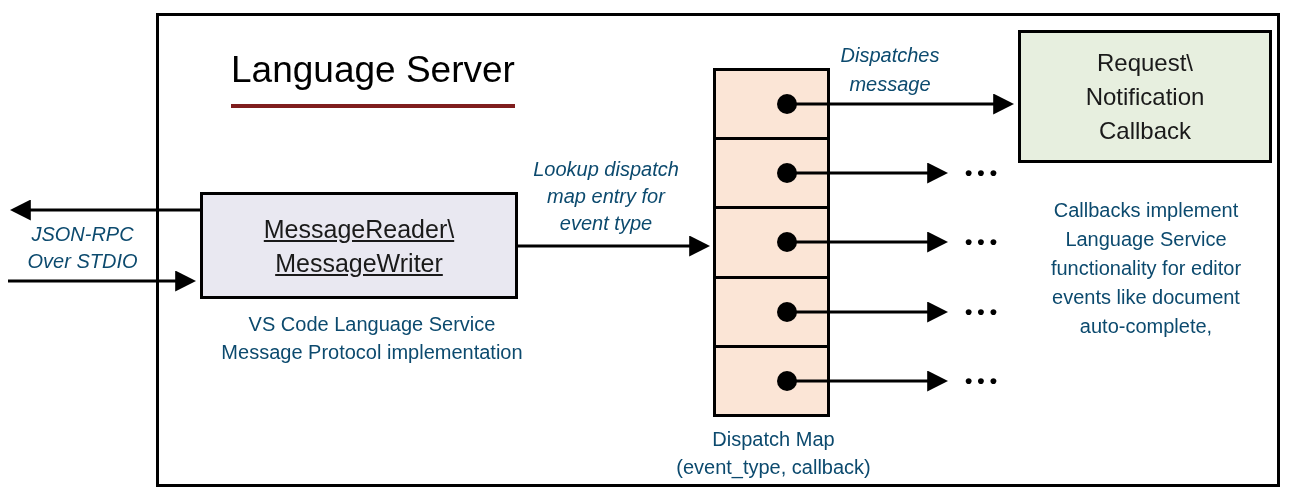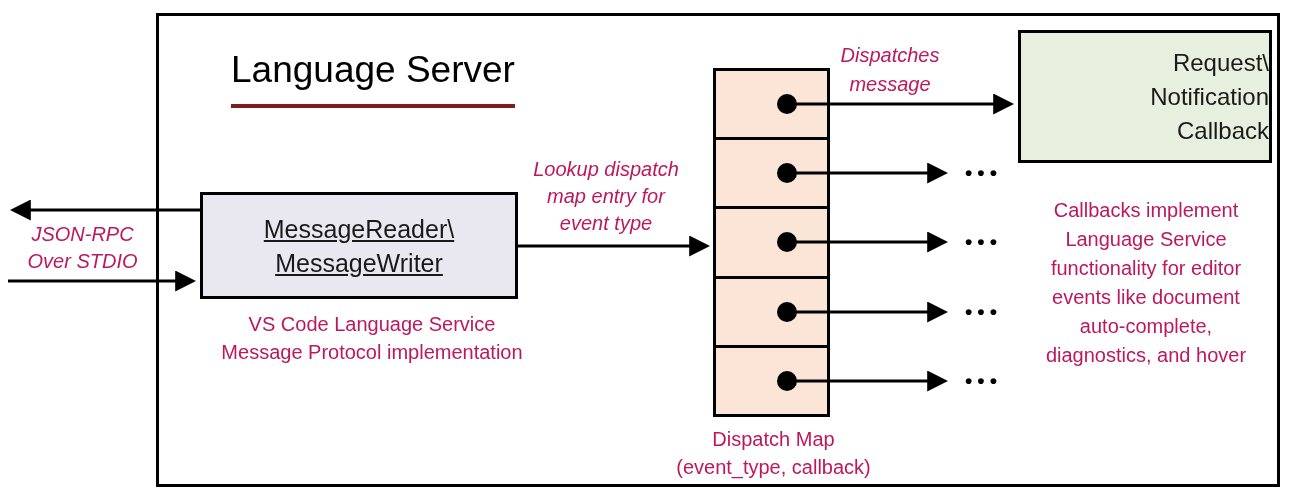--- a/index.html
+++ b/index.html
@@ -15,30 +15,30 @@
     position:absolute;left:231px;top:50px;z-index:6;
     font-size:37px;font-weight:400;color:#000;
     border-bottom:4px solid #7f1d1d;padding-bottom:13px;line-height:1.1;
   }
   .node{
     position:absolute;z-index:2;border:3px solid #000;
     display:flex;flex-direction:column;align-items:center;justify-content:center;
     text-align:center;color:#1a1a1a;
   }
   .reader-box{left:200px;top:192px;width:312px;height:101px;background:#E9E8F1;font-size:25px;line-height:34px;text-decoration:underline;}
-  .callback-box{left:1018px;top:30px;width:248px;height:127px;background:#E7EFDF;font-size:24px;line-height:34px;align-items:flex-end;}
+  .callback-box{left:1018px;top:30px;width:248px;height:127px;background:#E7EFDF;font-size:24px;line-height:34px;}
   .dispatch-col{
     position:absolute;left:713px;top:68px;width:111px;height:343px;
     border:3px solid #000;background:#FBE5D6;z-index:2;
     display:flex;flex-direction:column;
   }
   .dispatch-cell{flex:1;}
   .dispatch-cell + .dispatch-cell{border-top:3px solid #000;}
   .svg-overlay{position:absolute;left:0;top:0;z-index:5;}
-  .lbl{position:absolute;z-index:6;text-align:center;color:#be185d;}
+  .lbl{position:absolute;z-index:6;text-align:center;color:#0c4a6e;}
   .italic{font-style:italic;}
   .lbl-jsonrpc{left:5px;top:221px;width:155px;font-size:20px;line-height:27px;}
   .lbl-lookup{left:516px;top:156px;width:180px;font-size:20px;line-height:27px;}
   .lbl-dispatches{left:805px;top:41px;width:170px;font-size:20px;line-height:29px;}
   .lbl-reader-caption{left:202px;top:310px;width:340px;font-size:20px;line-height:28px;}
   .lbl-map-caption{left:641px;top:425px;width:265px;font-size:20px;line-height:28px;}
   .lbl-callbacks{left:1014px;top:196px;width:264px;font-size:20px;line-height:29px;}
   .ellipsis{
     position:absolute;z-index:6;width:48px;text-align:left;
     font-size:21px;font-weight:700;letter-spacing:5px;color:#000;line-height:26px;
@@ -127,16 +127,15 @@
     <div>Dispatch Map</div>
     <div>(event_type, callback)</div>
   </div>
 
   <div class="lbl lbl-callbacks">
     <div>Callbacks implement</div>
     <div>Language Service</div>
     <div>functionality for editor</div>
     <div>events like document</div>
     <div>auto-complete,</div>
-    <div>diagnostics, and hover</div>
   </div>
 
 </div>
 
 </body></html>

